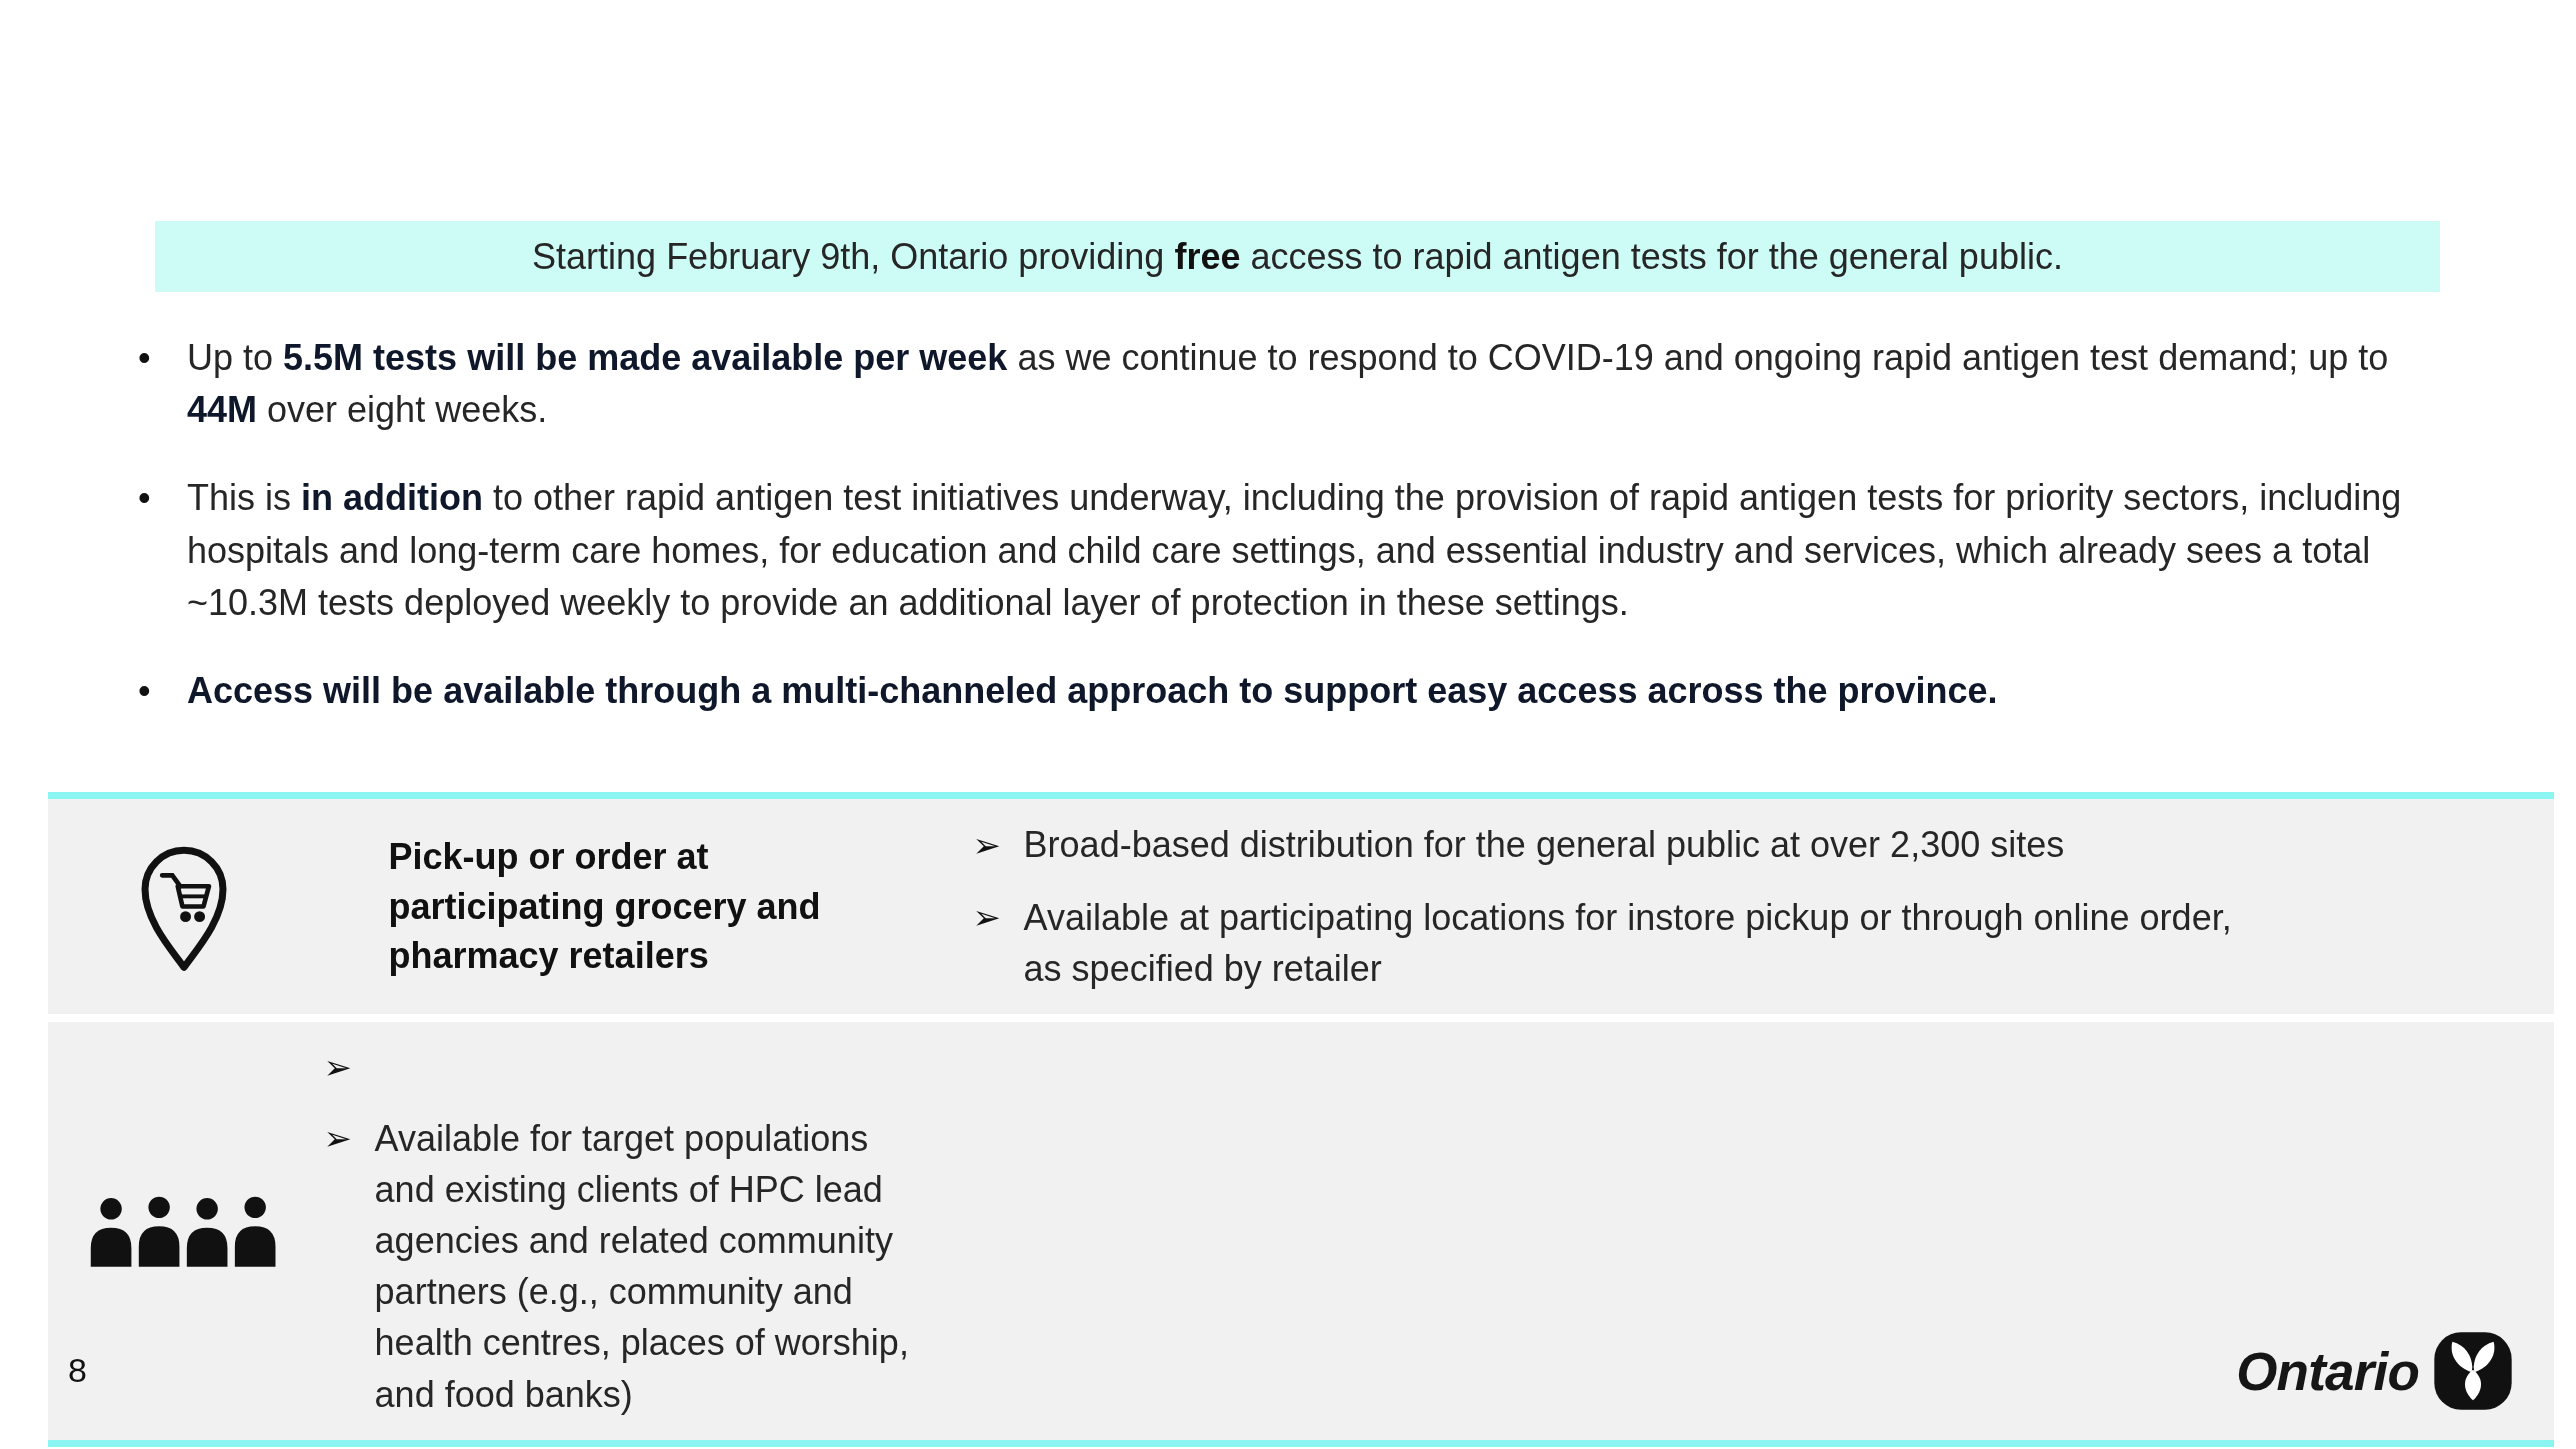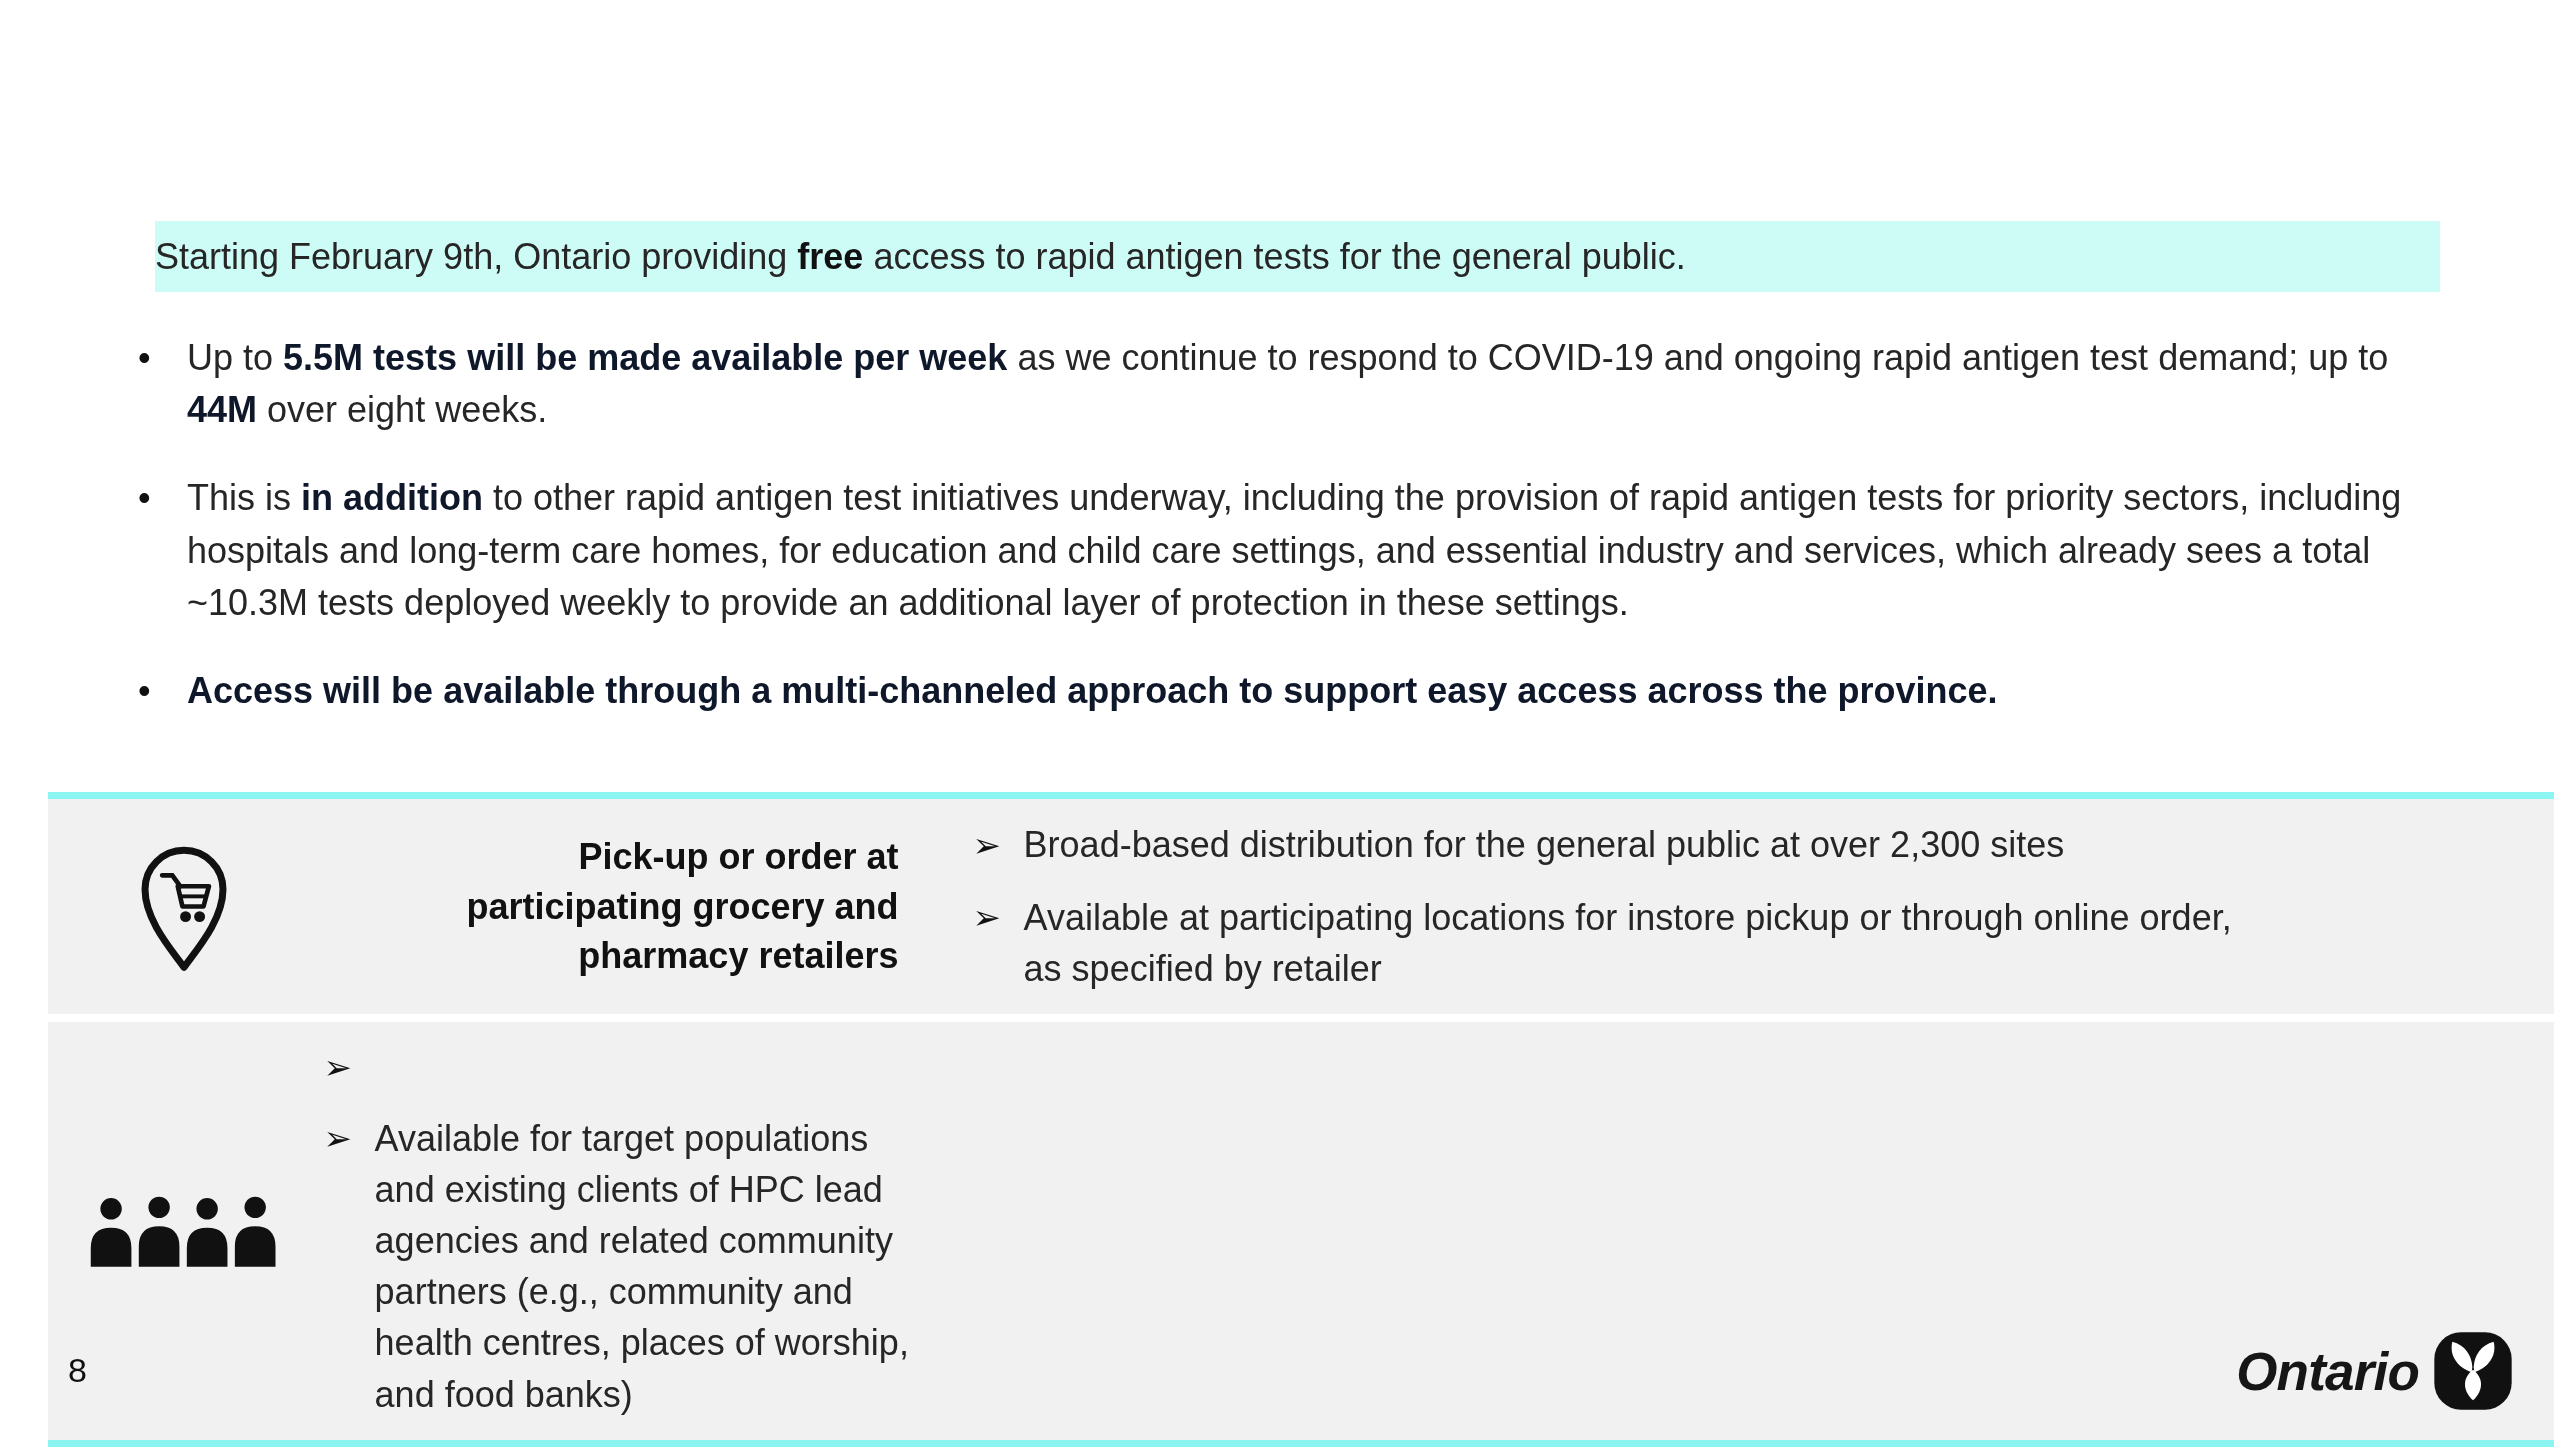--- a/index.html
+++ b/index.html
@@ -12,21 +12,21 @@
     overflow:hidden;
   }
   .title{
     position:absolute;top:48px;left:0;width:100%;
     text-align:center;font-weight:700;font-size:75px;
     color:#171a3b;letter-spacing:-0.8px;
   }
   .banner{
     position:absolute;left:155px;top:221px;width:2285px;height:71px;
     background:#cdfcf7;
-    display:flex;align-items:center;justify-content:flex-start;
+    display:flex;align-items:center;justify-content:center;
     font-size:36px;
   }
   .banner b{font-weight:700;color:#111;}
   .bullets{
     position:absolute;left:138px;top:332px;width:2272px;
     font-size:36px;line-height:1.45;
   }
   .bullet{display:flex;margin-bottom:36px;}
   .bullet .marker{flex:0 0 49px;font-size:36px;color:#111;}
   .bullet .btext{flex:1;}
@@ -37,21 +37,21 @@
     border-top:7.7px solid #8bf5f1;border-bottom:7.7px solid #8bf5f1;
     background:#ffffff;
   }
   .trow{display:grid;grid-template-columns:271px 649px 1fr;background:#f1f1f1;}
   .trow.r1{min-height:185px;}
   .trow.r2{min-height:284px;}
   .tdivider{height:7.7px;background:#ffffff;}
   .icon-cell{display:flex;align-items:center;justify-content:center;}
   .label-cell{
     display:flex;align-items:center;justify-content:center;
-    text-align:right;font-weight:700;font-size:36px;line-height:1.38;color:#111;
+    text-align:left;font-weight:700;font-size:36px;line-height:1.38;color:#111;
   }
   .label-cell span{max-width:510px;}
   .content-cell{
     padding:20px 31px 20px 4.6px;
     display:flex;flex-direction:column;justify-content:center;gap:21.6px;
     font-size:36px;line-height:1.42;
   }
   .aitem{display:flex;}
   .aitem .amarker{flex:0 0 51px;font-size:34px;color:#111;padding-top:1.5px;}
   .aitem .atext{max-width:1237px;}

